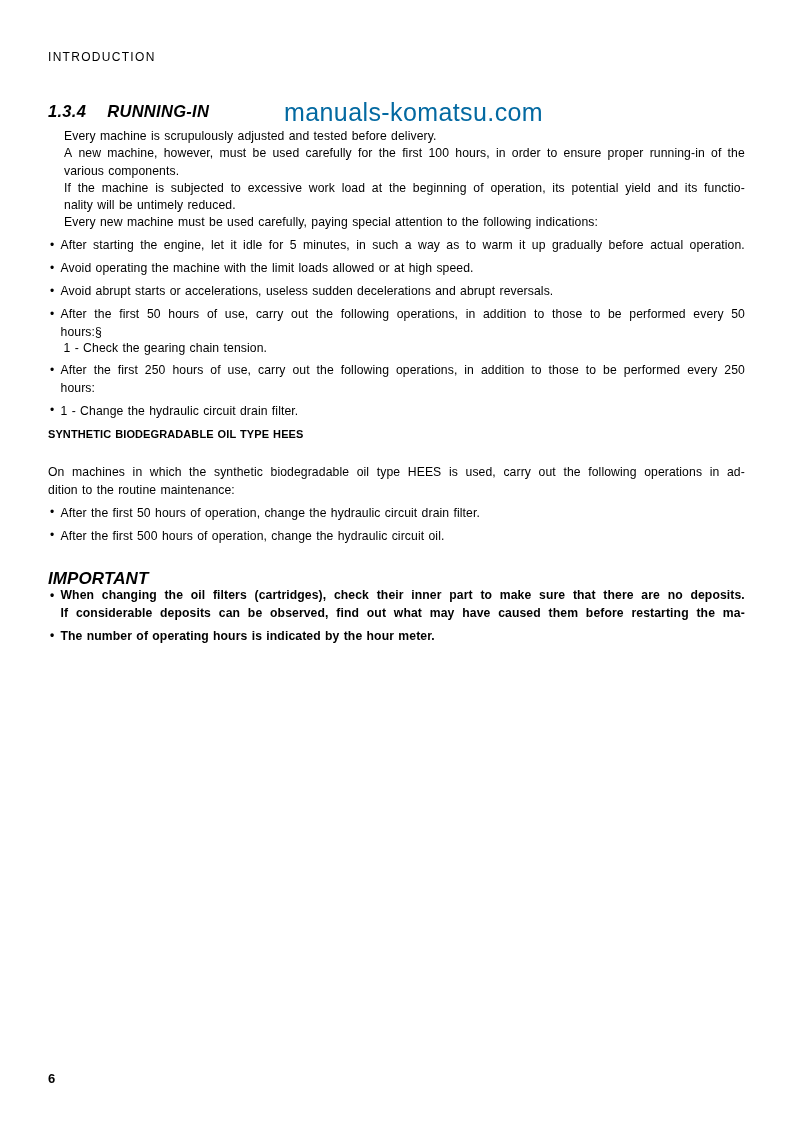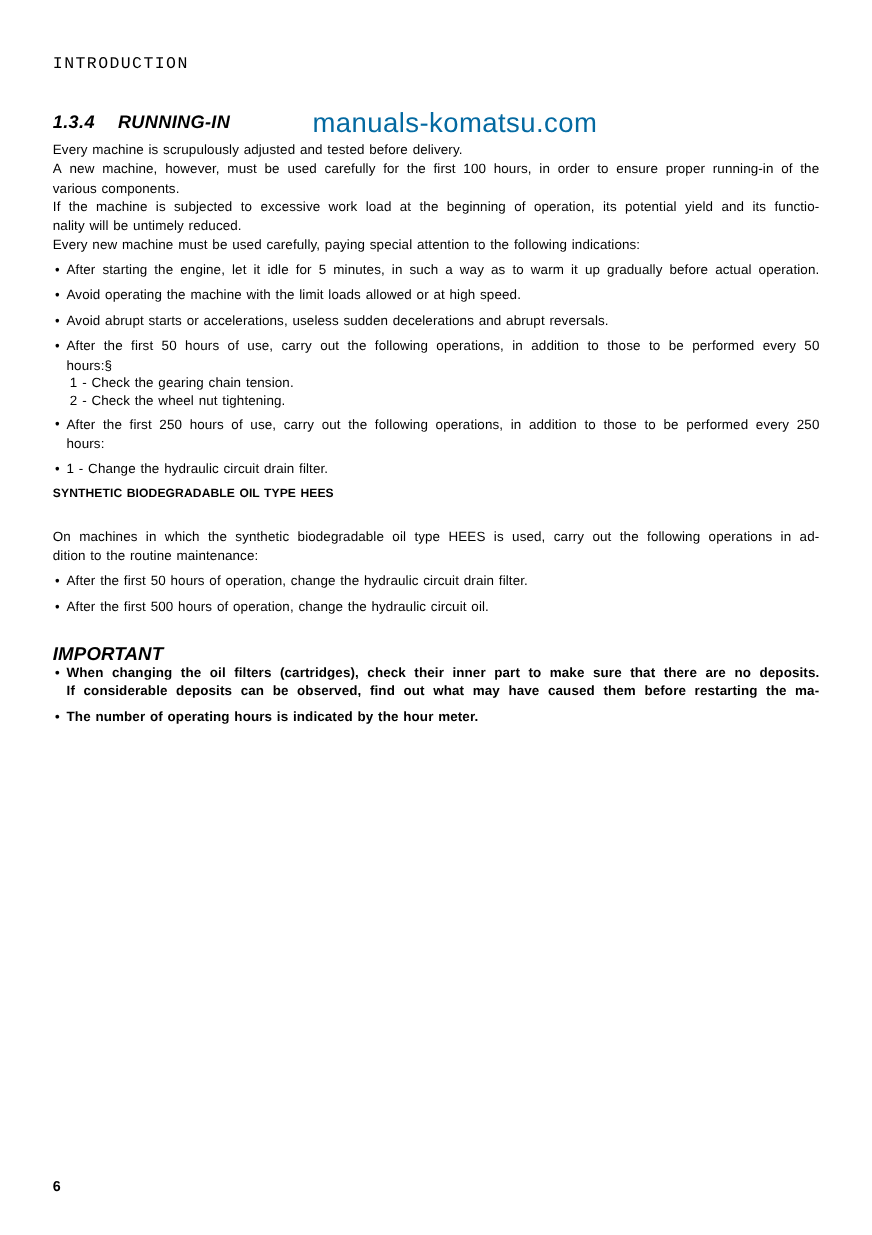--- a/index.html
+++ b/index.html
@@ -3,37 +3,37 @@
 <meta charset="utf-8">
 <style>
   html,body{margin:0;padding:0;background:#e8e8e8;}
   .page{
     position:relative;width:793px;height:1123px;margin:0 auto;
     background:#ffffff;color:#000;overflow:hidden;
     font-family:"Liberation Sans","DejaVu Sans",sans-serif;
   }
   .doc-header{
     position:absolute;left:48px;top:50px;
-    font-size:15px;letter-spacing:1.3px;font-family:Liberation Mono, monospace;
+    font-size:12px;letter-spacing:1.3px;
   }
   .section-title-row{
     position:absolute;left:48px;top:102px;
     font-weight:bold;font-size:16.5px;letter-spacing:0.3px;white-space:nowrap;font-style:italic;
   }
   .section-name{margin-left:21px;}
   .watermark{
     position:absolute;left:284px;top:98px;
     font-size:25px;color:#0369a1;letter-spacing:0.4px;white-space:nowrap;
   }
   .content{
     position:absolute;left:48px;top:128px;width:697px;
     font-size:12.2px;line-height:17.3px;word-spacing:0.8px;letter-spacing:0.1px;
   }
   .paragraph{margin-top:21px;}
-  .paragraph:first-child{margin-top:0;}
+  .paragraph:first-child{margin-top:0;margin-left:16px;}
   .line{white-space:nowrap;min-height:17.3px;}
   .line.j{display:flex;justify-content:space-between;white-space:normal;}
   .line.j .word{flex:0 0 auto;white-space:nowrap;}
   .line.sub{line-height:15.6px;min-height:15.6px;padding-left:3px;}
   .bullet-list{margin:0;}
   .bullet-item{position:relative;padding-left:12.5px;margin-top:5.7px;}
   .bullet-list.tight .bullet-item:first-child{margin-top:0;}
   .bullet-item.bold-item{font-weight:bold;}
   .bullet-dot{position:absolute;left:2px;top:-0.5px;font-size:12px;}
   .subheading{
@@ -167,21 +167,20 @@
             <span class="word">to</span>
             <span class="word">those</span>
             <span class="word">to</span>
             <span class="word">be</span>
             <span class="word">performed</span>
             <span class="word">every</span>
             <span class="word">50</span>
           </div>
           <div class="line">hours:§</div>
           <div class="line sub">1 - Check the gearing chain tension.</div>
-          <div class="line sub">2 - Check the wheel nut tightening.</div>
         </div>
         <div class="bullet-item">
           <span class="bullet-dot">•</span>
           <div class="line j">
             <span class="word">After</span>
             <span class="word">the</span>
             <span class="word">first</span>
             <span class="word">250</span>
             <span class="word">hours</span>
             <span class="word">of</span>

